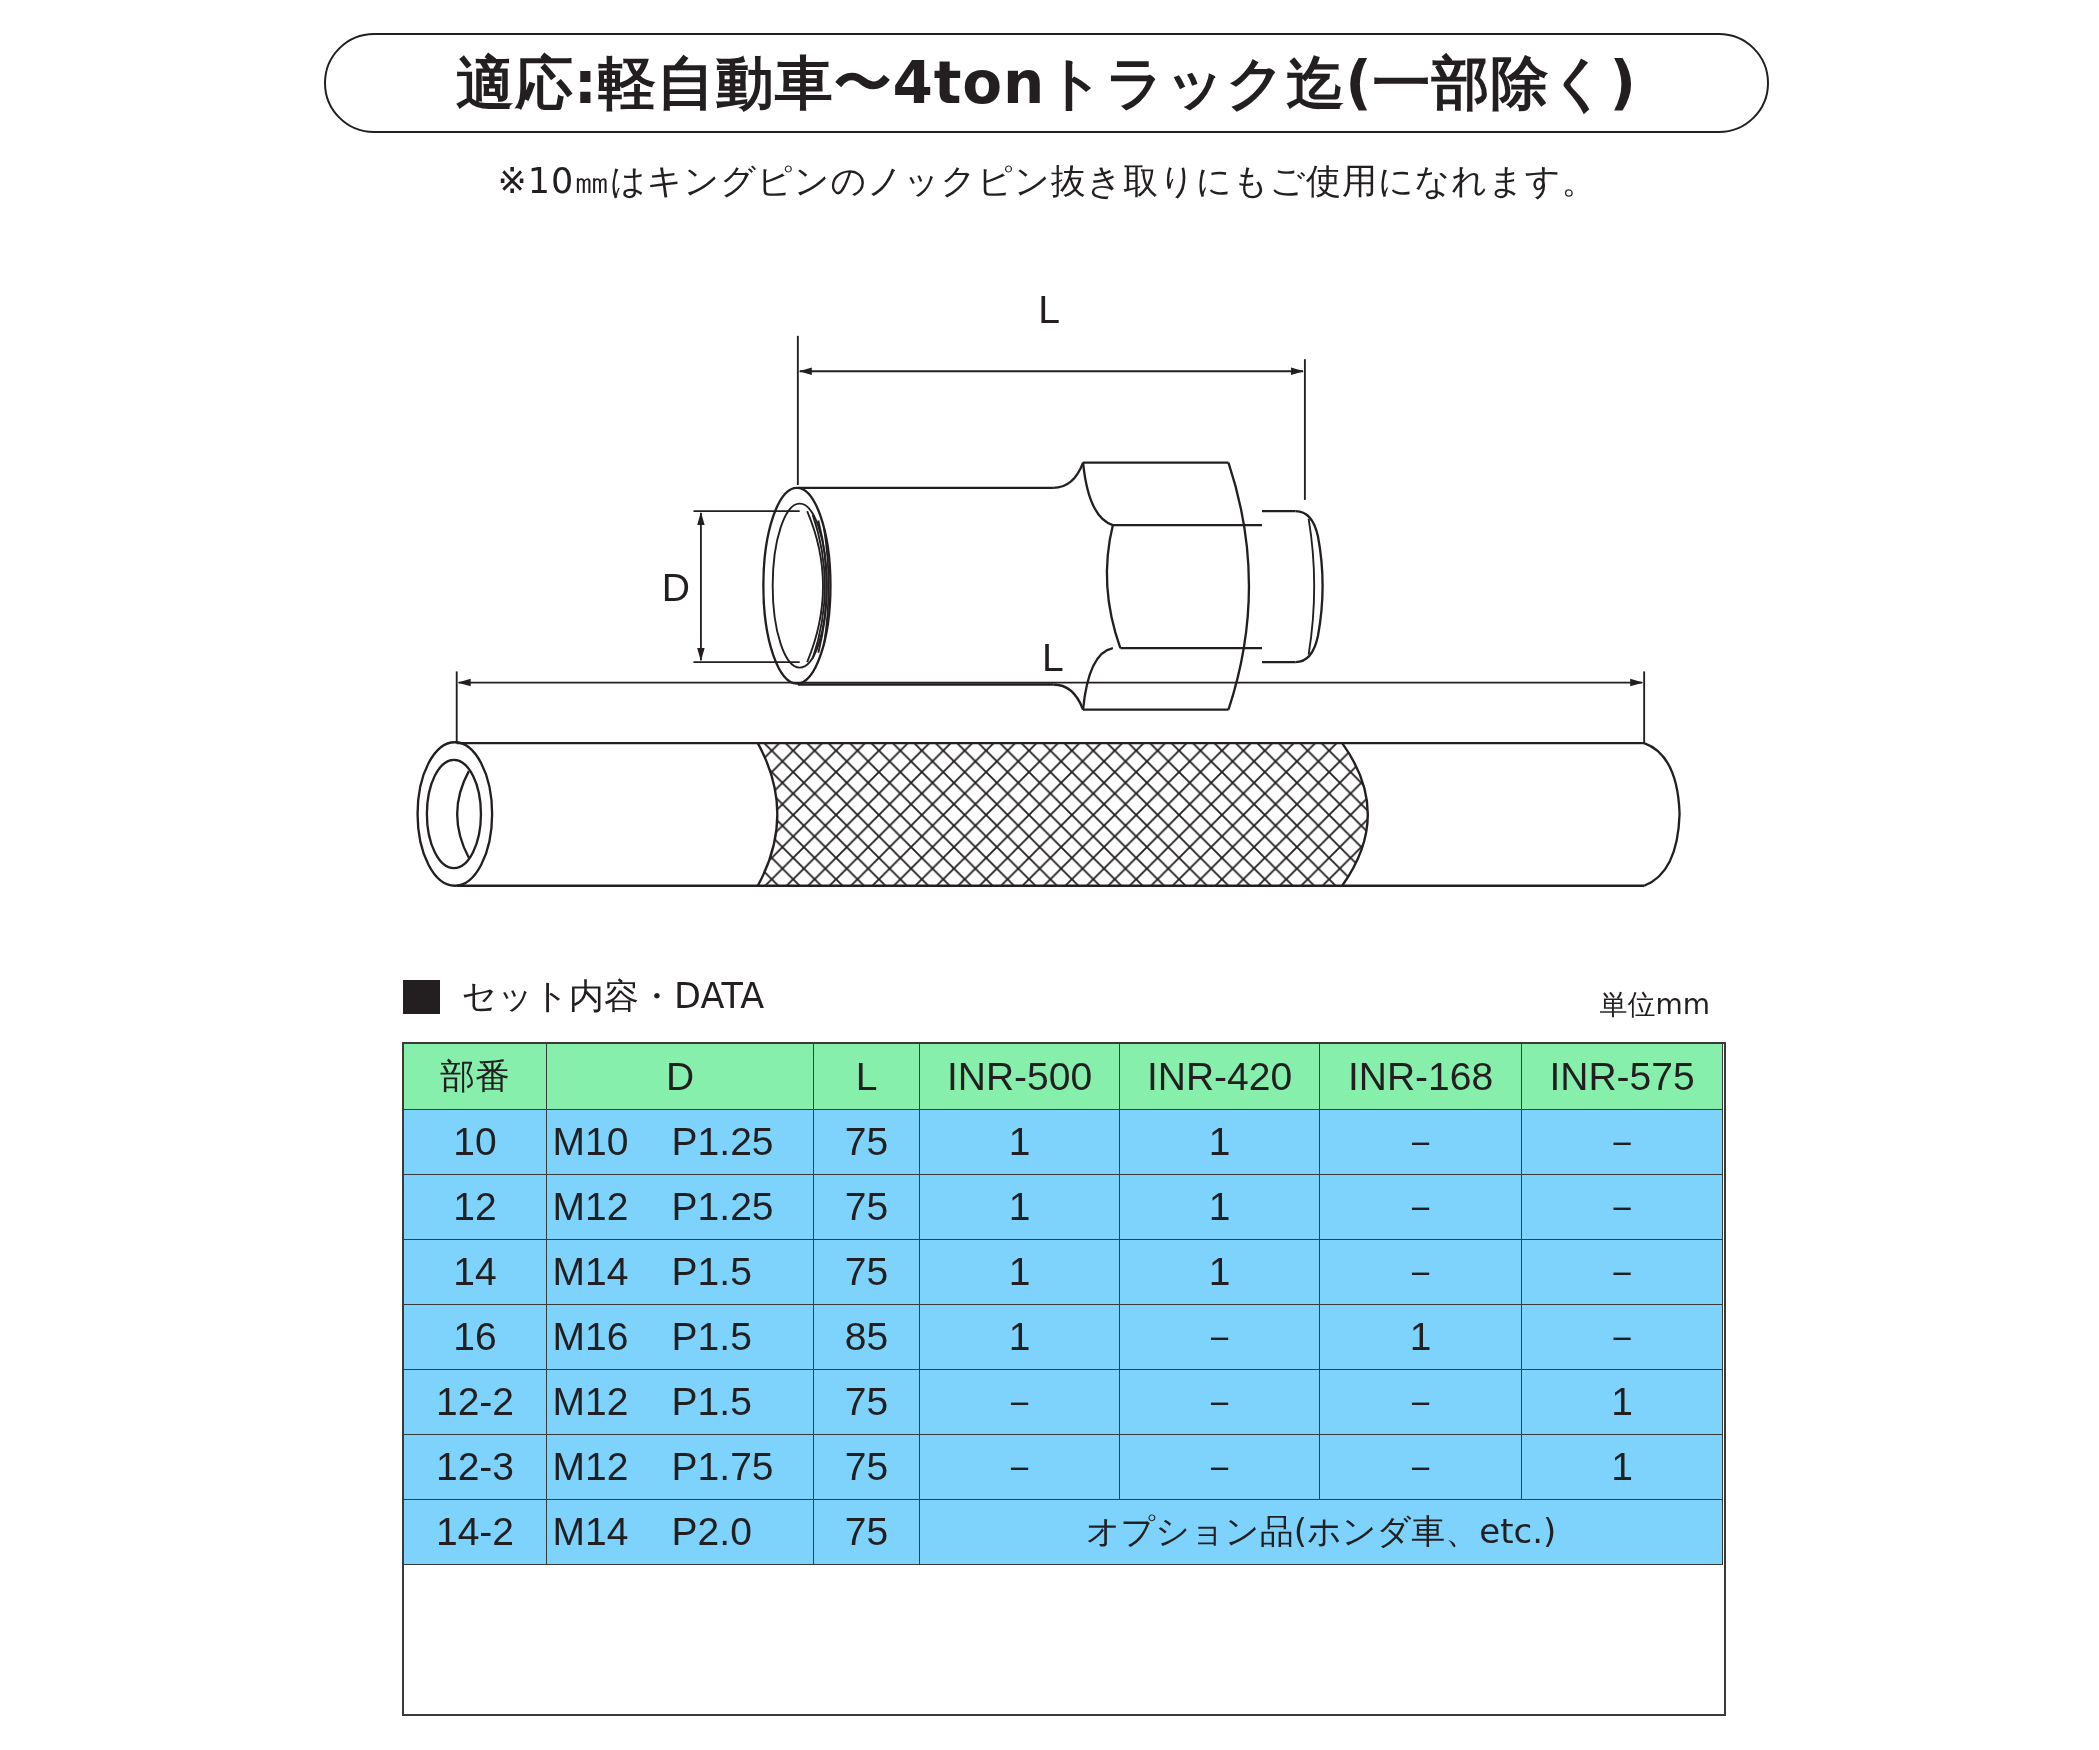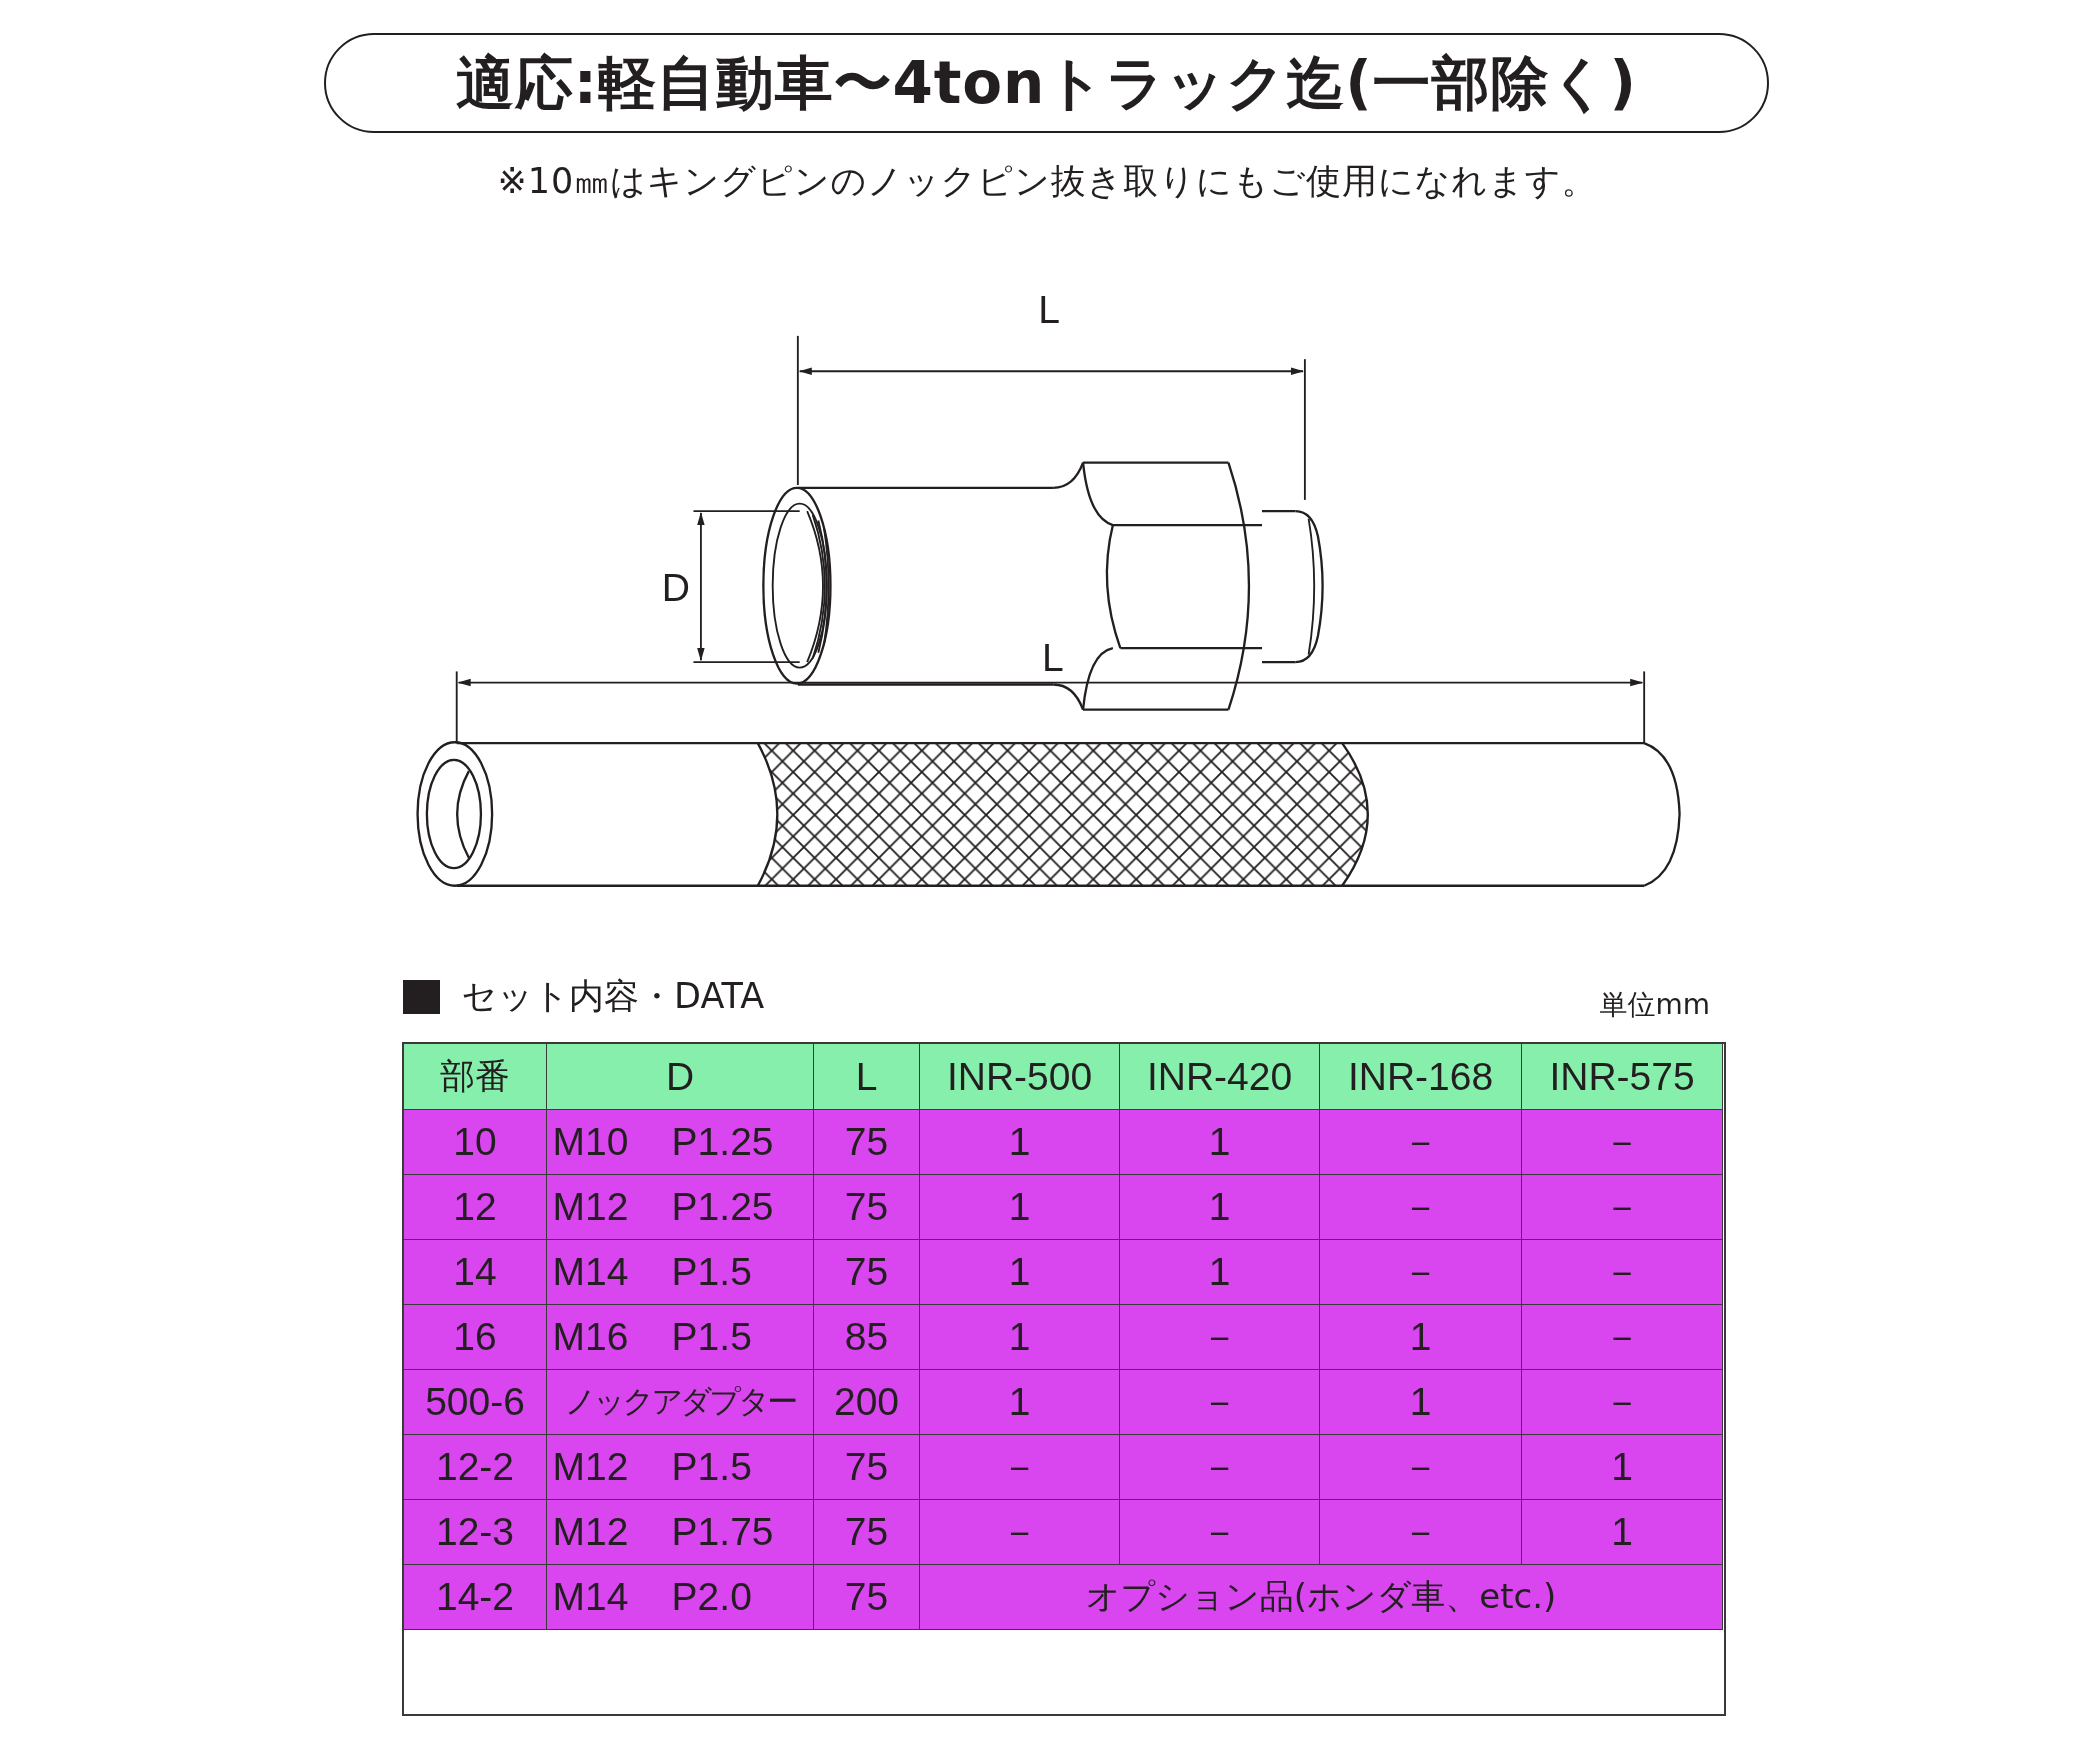--- a/index.html
+++ b/index.html
@@ -17,21 +17,21 @@
   .section-title { position:absolute; left:403px; top:973px; height:47px; display:flex; align-items:center;
           font-family:"DejaVu Sans",sans-serif; font-size:35px; color:#231f20; white-space:nowrap;gap:16px; }
   .section-title .sq { display:inline-block; width:37px; height:34px; background:#231f20; margin-right:5.6px; }
   .unit { position:absolute; right:389px; top:986px; font-family:"DejaVu Sans",sans-serif;
           font-size:28px; color:#231f20; white-space:nowrap; }
   table.spec { position:absolute; left:403px; top:1043px; border-collapse:collapse;
           table-layout:fixed; width:1320px; }
   table.spec th, table.spec td { border:1.9px solid #3a3a3a; text-align:center; padding:0;
           font-family:"Liberation Sans",sans-serif; font-size:39px; color:#231f20; white-space:nowrap; overflow:hidden; }
   table.spec th { background:#86efac; height:65px; font-weight:normal; }
-  table.spec td { height:64px; background:#d946ef; }
+  table.spec td { height:64px; background:#7dd3fc; }
   table.spec th.jp { font-family:"DejaVu Sans",sans-serif; font-size:35px; }
   td.d-cell { text-align:left !important; padding-left:5.6px !important; }
   td.d-cell span.m { display:inline-block; width:119px; }
   td.jp-small { font-family:"DejaVu Sans",sans-serif !important; font-size:31px !important; letter-spacing:-2.8px; }
   td.option { font-family:"DejaVu Sans",sans-serif !important; font-size:34px !important; }
   .table-outer { position:absolute; left:402px; top:1042px; width:1320px; height:670px;
           border:2.8px solid #3a3a3a; pointer-events:none; box-sizing:content-box; }
 </style>
 </head>
 <body>
@@ -170,29 +170,20 @@
     <tr>
       <td>16</td>
       <td class="d-cell" style="padding-left:15px"><span class="m">M16</span><span>P1.5</span></td>
       <td>85</td>
       <td>1</td>
       <td>－</td>
       <td>1</td>
       <td>－</td>
     </tr>
     <tr>
-      <td>500-6</td>
-      <td class="jp-small">ノックアダプター</td>
-      <td>200</td>
-      <td>1</td>
-      <td>－</td>
-      <td>1</td>
-      <td>－</td>
-    </tr>
-    <tr>
       <td>12-2</td>
       <td class="d-cell" style="padding-left:15px"><span class="m">M12</span><span>P1.5</span></td>
       <td>75</td>
       <td>－</td>
       <td>－</td>
       <td>－</td>
       <td>1</td>
     </tr>
     <tr>
       <td>12-3</td>

